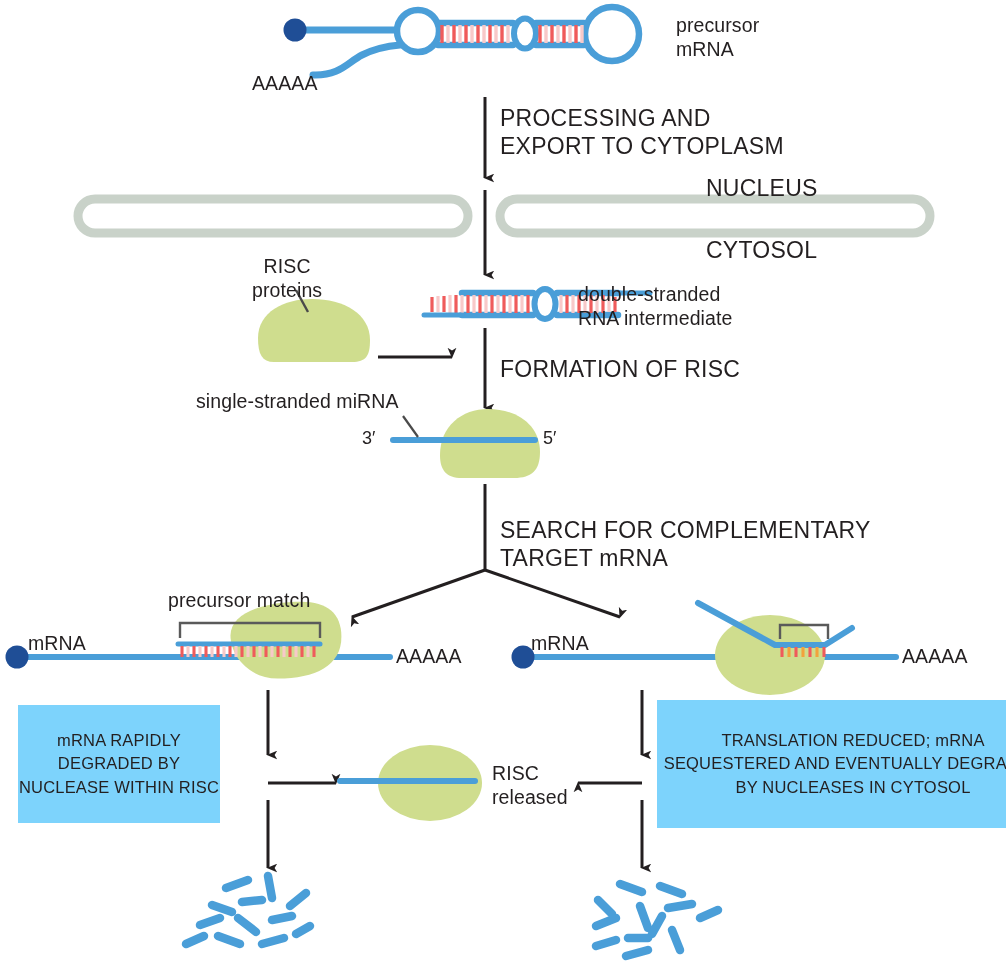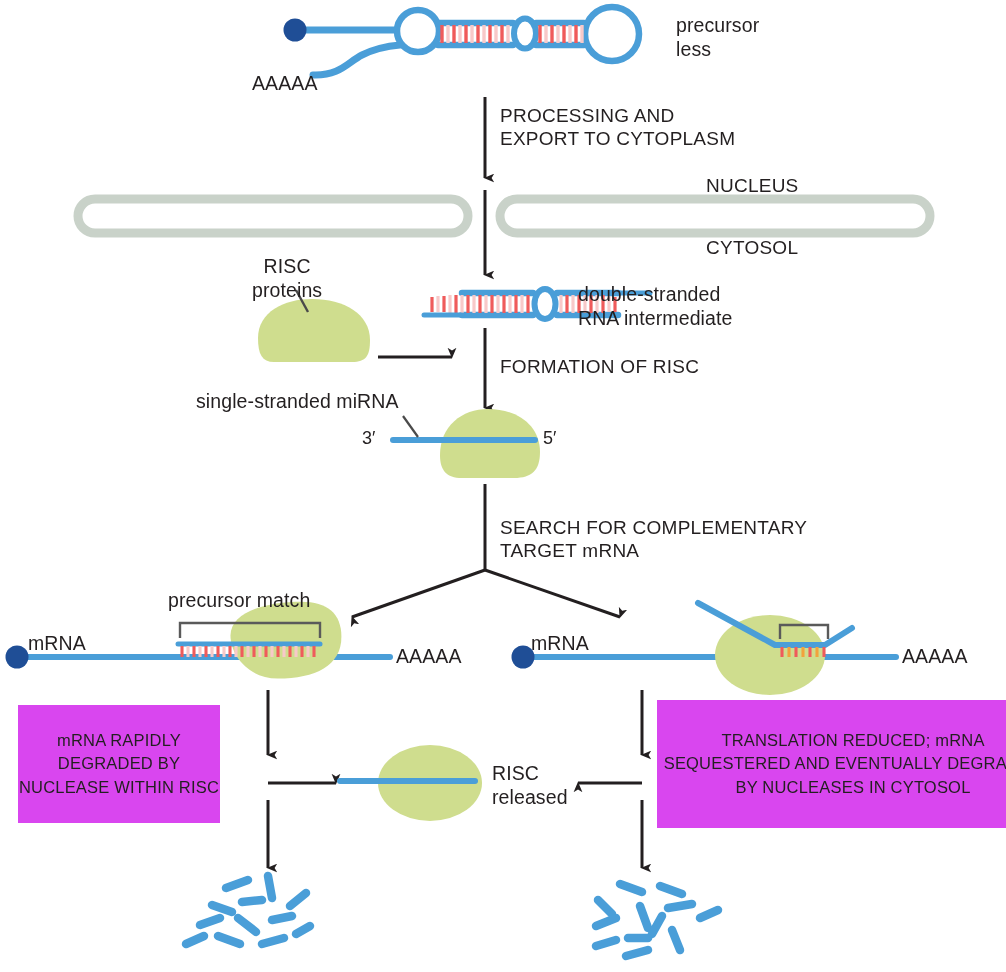--- a/index.html
+++ b/index.html
@@ -6,25 +6,25 @@
   body{
     width:1006px;height:972px;position:relative;overflow:hidden;
     font-family:"Liberation Sans","DejaVu Sans",sans-serif;
     color:#231f20;
   }
   .stage{position:absolute;left:0;top:0;width:1006px;height:972px;}
   svg.layer{position:absolute;left:0;top:0;width:1006px;height:972px;overflow:visible;}
 
   .lbl{position:absolute;white-space:pre;line-height:1.22;}
   .lbl.lower{font-size:19.5px;letter-spacing:.1px;}
-  .lbl.caps{font-size:19px;letter-spacing:.25px;}
+  .lbl.caps{font-size:23px;letter-spacing:.25px;}
   .lbl.tick{font-size:18px;}
 
   .ybox{
-    position:absolute;background:#d946ef;
+    position:absolute;background:#7dd3fc;
     display:flex;align-items:center;justify-content:center;text-align:center;
     font-size:16.5px;letter-spacing:.2px;line-height:1.42;
     color:#231f20;
   }
 </style>
 </head>
 <body>
 
 <div class="stage">
 
@@ -240,21 +240,21 @@
       <line x1="596" y1="926" x2="616" y2="918"></line>
       <line x1="652" y1="934" x2="662" y2="916"></line>
       <line x1="628" y1="938" x2="648" y2="938"></line>
       <line x1="672" y1="930" x2="680" y2="950"></line>
       <line x1="596" y1="946" x2="616" y2="940"></line>
       <line x1="626" y1="956" x2="648" y2="950"></line>
     </g>
   </svg>
 
   <div class="lbl lower" style="left:676px;top:14px;">precursor
-less</div>
+mRNA</div>
 
   <div class="lbl lower" style="left:252px;top:72px;">AAAAA</div>
 
   <div class="lbl caps" style="left:500px;top:104px;">PROCESSING AND
 EXPORT TO CYTOPLASM</div>
 
   <div class="lbl caps" style="left:706px;top:174px;">NUCLEUS</div>
 
   <div class="lbl caps" style="left:706px;top:236px;">CYTOSOL</div>
 

